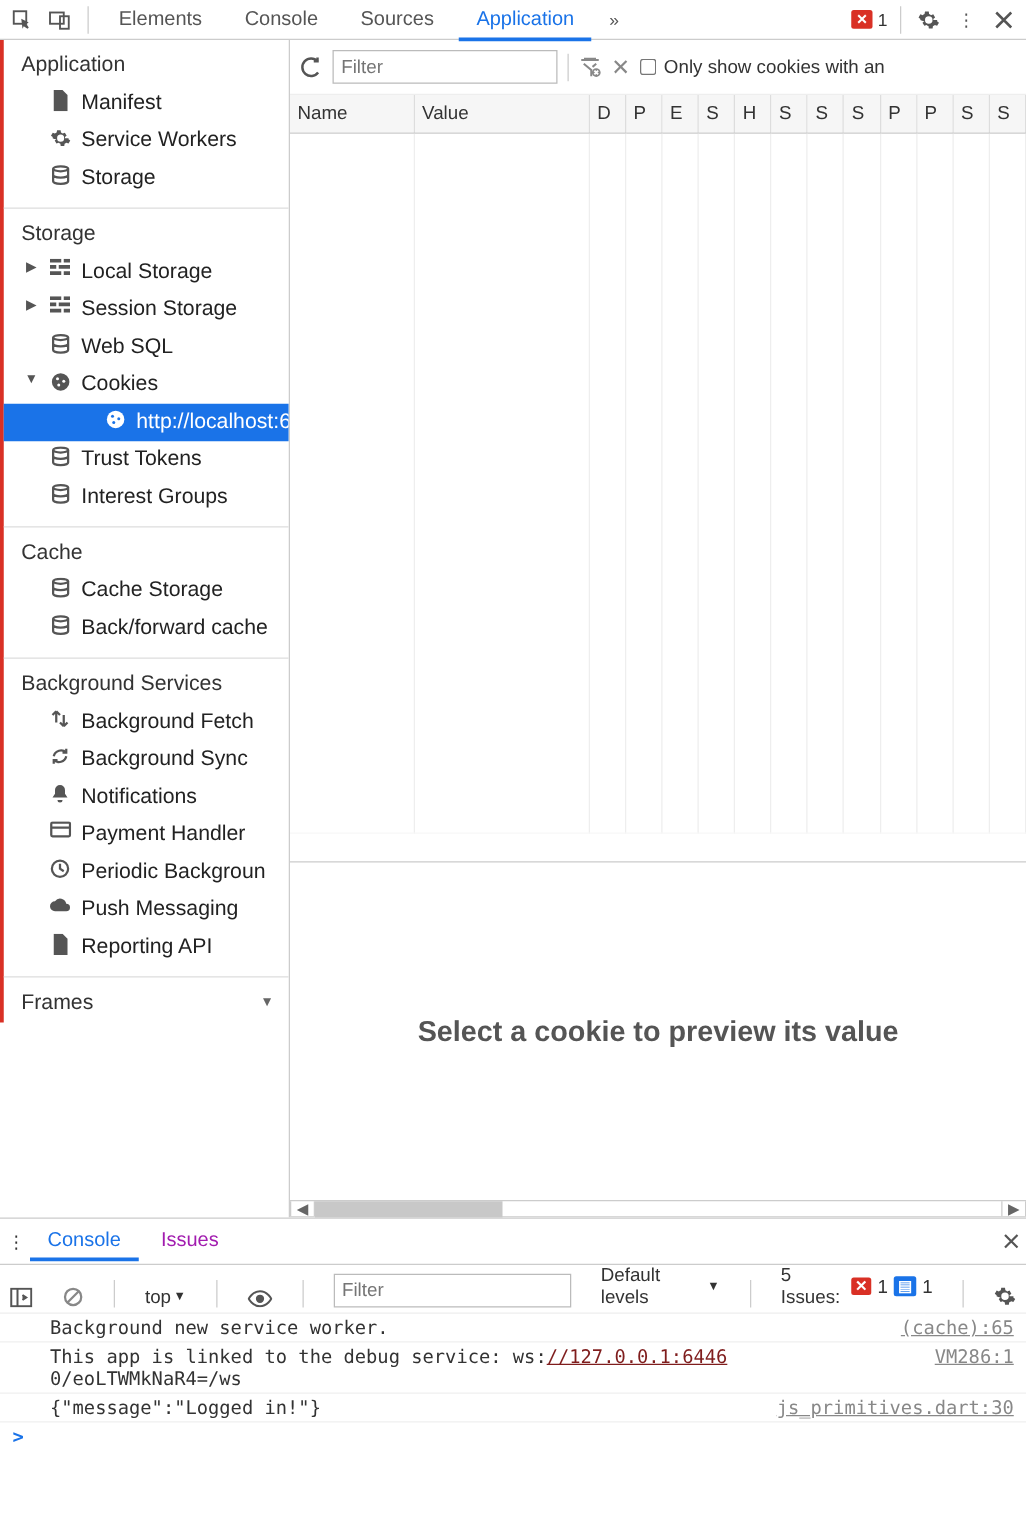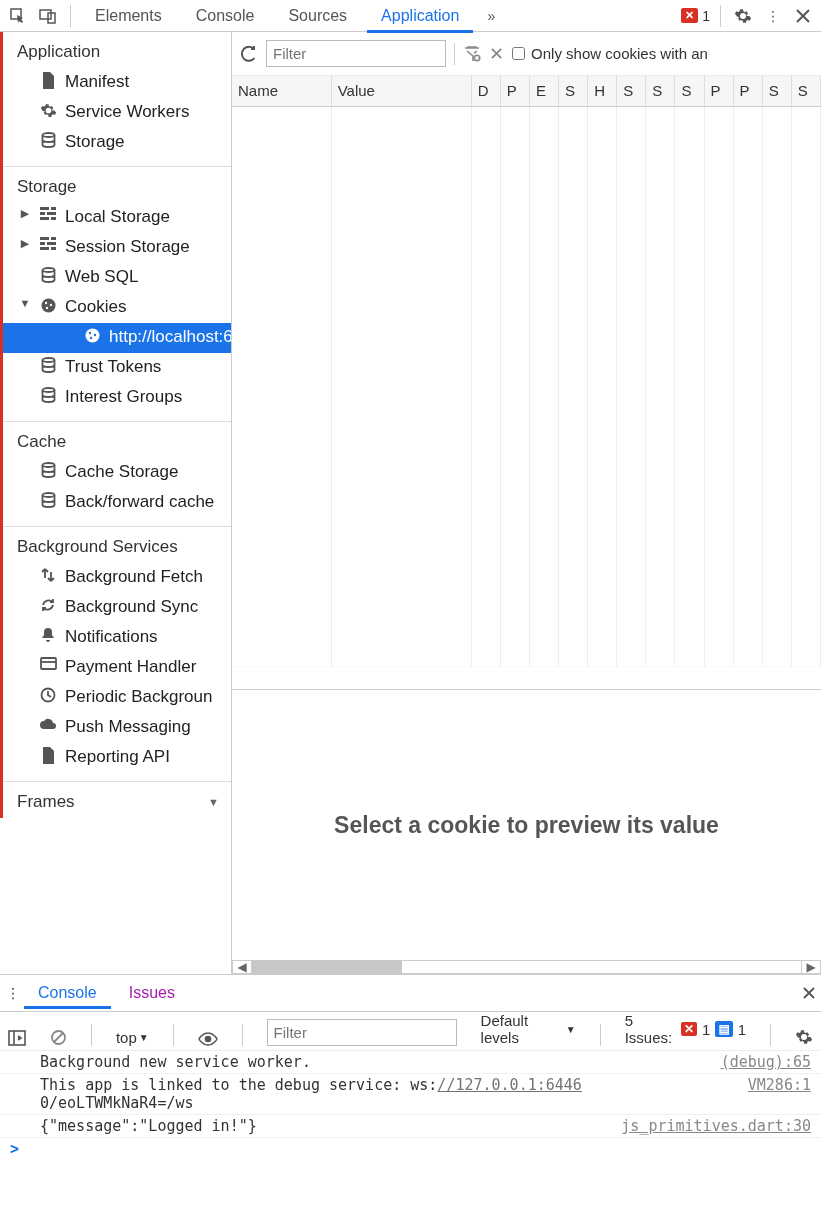--- a/index.html
+++ b/index.html
@@ -41,21 +41,21 @@
 .drawer-tabs .tab.active { color:#1a73e8; border-bottom:3px solid #1a73e8; padding-bottom:4px;}
 .drawer-toolbar { display:flex; align-items:flex-end; gap:24px; padding:4px 8px; height:39px; border-bottom:1px solid #eee;}
 .drawer-toolbar .sep{width:1px;height:22px;background:#ccc;}
 .drawer-toolbar .filter-input{width:190px;}
 .issue-chip{background:#d93025;color:#fff;font-size:12px;font-weight:bold;padding:0 3px;border-radius:2px;}
 .info-chip{background:#1a73e8;color:#fff;font-size:12px;font-weight:bold;padding:1px 3px;border-radius:2px;}
 .console-body { flex:1; overflow:auto; font-family:"Consolas","Menlo",monospace; font-size:15px; }
 .console-line { display:flex; justify-content:space-between; padding:2px 10px 2px 40px; border-bottom:1px solid #f0f0f0;}
 .console-line .msg{flex:1;white-space:pre-wrap;word-break:break-all;padding-right:10px;}
 .console-line .src{color:#888;text-decoration:underline;white-space:nowrap;}
-.console-line a.wslink{text-decoration:underline;color:#737373;}
+.console-line a.wslink{text-decoration:underline;color:#7f1d1d;}
 .prompt{color:#1a73e8;padding:2px 10px;font-family:monospace;font-weight:bold;}
 svg{display:block;}
 </style>
 </head>
 <body>
 
 <div class="toolbar">
   <div class="icon-btn">
       <svg width="18" height="18" viewBox="0 0 18 18" stroke="#555" stroke-width="1.5" fill="none">
         <rect x="2" y="2" width="10" height="10"></rect>
@@ -441,21 +441,21 @@
     <div class="sep"></div>
     <div class="icon-btn">
         <svg width="18" height="18" viewBox="0 0 24 24" fill="#555">
           <path d="M12 8a4 4 0 100 8 4 4 0 000-8zm9 4a7 7 0 01-.1 1.2l2 1.6-2 3.4-2.4-1a7 7 0 01-2 1.2l-.4 2.6h-4l-.4-2.6a7 7 0 01-2-1.2l-2.4 1-2-3.4 2-1.6A7 7 0 013 12a7 7 0 01.1-1.2l-2-1.6 2-3.4 2.4 1a7 7 0 012-1.2L8 3h4l.4 2.6a7 7 0 012 1.2l2.4-1 2 3.4-2 1.6c.1.4.2.8.2 1.2z"></path>
         </svg>
       </div>
   </div>
   <div class="console-body">
     <div class="console-line">
         <span class="msg">Background new service worker.</span>
-        <span class="src">(debug):65</span>
+        <span class="src">(cache):65</span>
       </div>
     <div class="console-line">
         <span class="msg"><span>This app is linked to the debug service: ws:</span><a class="wslink">//127.0.0.1:6446</a><br><span>0/eoLTWMkNaR4=/ws</span></span>
         <span class="src">VM286:1</span>
       </div>
     <div class="console-line">
         <span class="msg">{"message":"Logged in!"}</span>
         <span class="src">js_primitives.dart:30</span>
       </div>
     <div class="prompt">&gt;</div>

